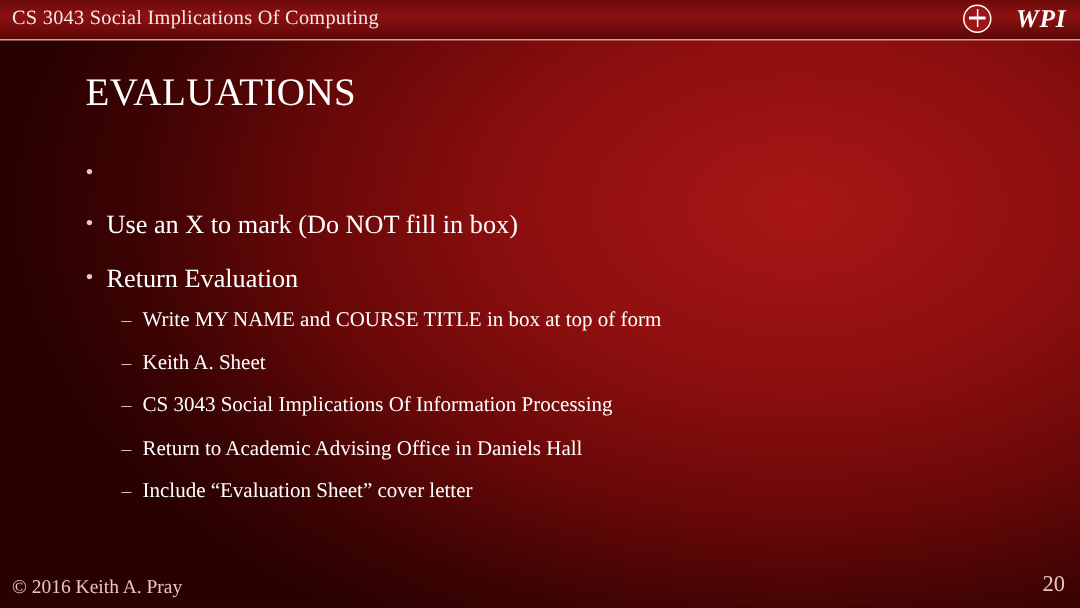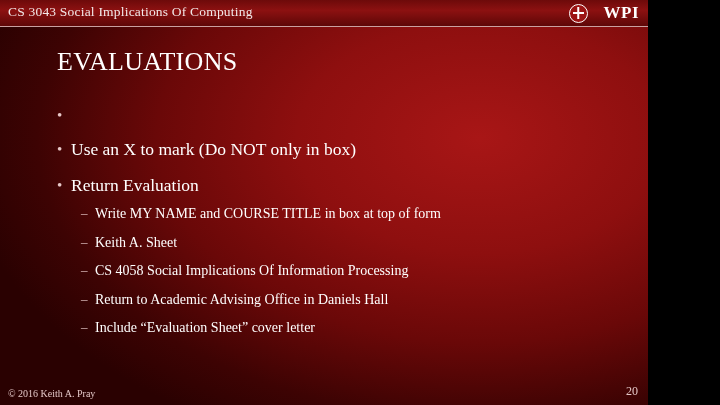--- a/index.html
+++ b/index.html
@@ -2,21 +2,21 @@
 <html><head>
 <meta charset="utf-8">
 <style>
   html, body {
     margin: 0;
     padding: 0;
     background: #000;
   }
   .slide {
     position: relative;
-    width: 648px;
+    width: 720px;
     height: 405px;
     overflow: hidden;
     font-family: "Liberation Serif", serif;
     background: #7d0c0c;
     background-image:
       radial-gradient(ellipse 520px 330px at 74% 34%, #a81616 0%, #8e0f0f 35%, #6a0808 62%, #3d0303 85%, #2a0101 100%);
     color: #ffffff;
   }
   .header-bar {
     position: absolute;
@@ -33,22 +33,23 @@
     font-size: 13.5px;
     color: #f2e9e9;
     font-family: "Liberation Serif", serif;
     letter-spacing: 0.2px;
   }
   .logo {
     position: absolute;
     right: 9px;
     top: 3px;
     display: flex;
-    align-items: flex-end;
+    align-items: flex-start;
     gap: 16px;
+    font-style: italic;
   }
   .logo-seal {
     width: 19px;
     height: 19px;
     border-radius: 50%;
     background: #9c1414;
     border: 1.6px solid #ffffff;
     position: relative;
     box-sizing: border-box;
   }
@@ -122,29 +123,29 @@
     color: #e8c9c9;
     font-size: 13px;
   }
   .sublist {
     margin-top: 2px;
   }
   .footer-left {
     position: absolute;
     left: 8px;
     bottom: 6px;
-    font-size: 10px;
+    font-size: 13px;
     color: #e3c7c7;
     font-family: "Liberation Serif", serif;
   }
   .footer-right {
     position: absolute;
     right: 10px;
     bottom: 6px;
-    font-size: 12px;
+    font-size: 15px;
     color: #e3c7c7;
     font-family: "Liberation Serif", serif;
   }
 </style>
 </head>
 <body>
 
 <div class="slide">
 
   <div class="header-bar">
@@ -158,40 +159,40 @@
   <div class="slide-title">EVALUATIONS</div>
 
   <div class="body">
 
     <div class="bullet-l1">
       <span class="dot">•</span>
     </div>
 
     <div class="bullet-l1">
       <span class="dot">•</span>
-      <span>Use an X to mark (Do NOT only in box)</span>
+      <span>Use an X to mark (Do NOT fill in box)</span>
     </div>
 
     <div class="bullet-l1" style="margin-bottom:8px;">
       <span class="dot">•</span>
       <span>Return Evaluation</span>
     </div>
 
     <div class="sublist">
       <div class="bullet-l2">
         <span class="dash">–</span>
         <span>Write MY NAME and COURSE TITLE in box at top of form</span>
       </div>
       <div class="bullet-l2">
         <span class="dash">–</span>
         <span>Keith A. Sheet</span>
       </div>
       <div class="bullet-l2">
         <span class="dash">–</span>
-        <span>CS 4058 Social Implications Of Information Processing</span>
+        <span>CS 3043 Social Implications Of Information Processing</span>
       </div>
       <div class="bullet-l2">
         <span class="dash">–</span>
         <span>Return to Academic Advising Office in Daniels Hall</span>
       </div>
       <div class="bullet-l2">
         <span class="dash">–</span>
         <span>Include “Evaluation Sheet” cover letter</span>
       </div>
     </div>

